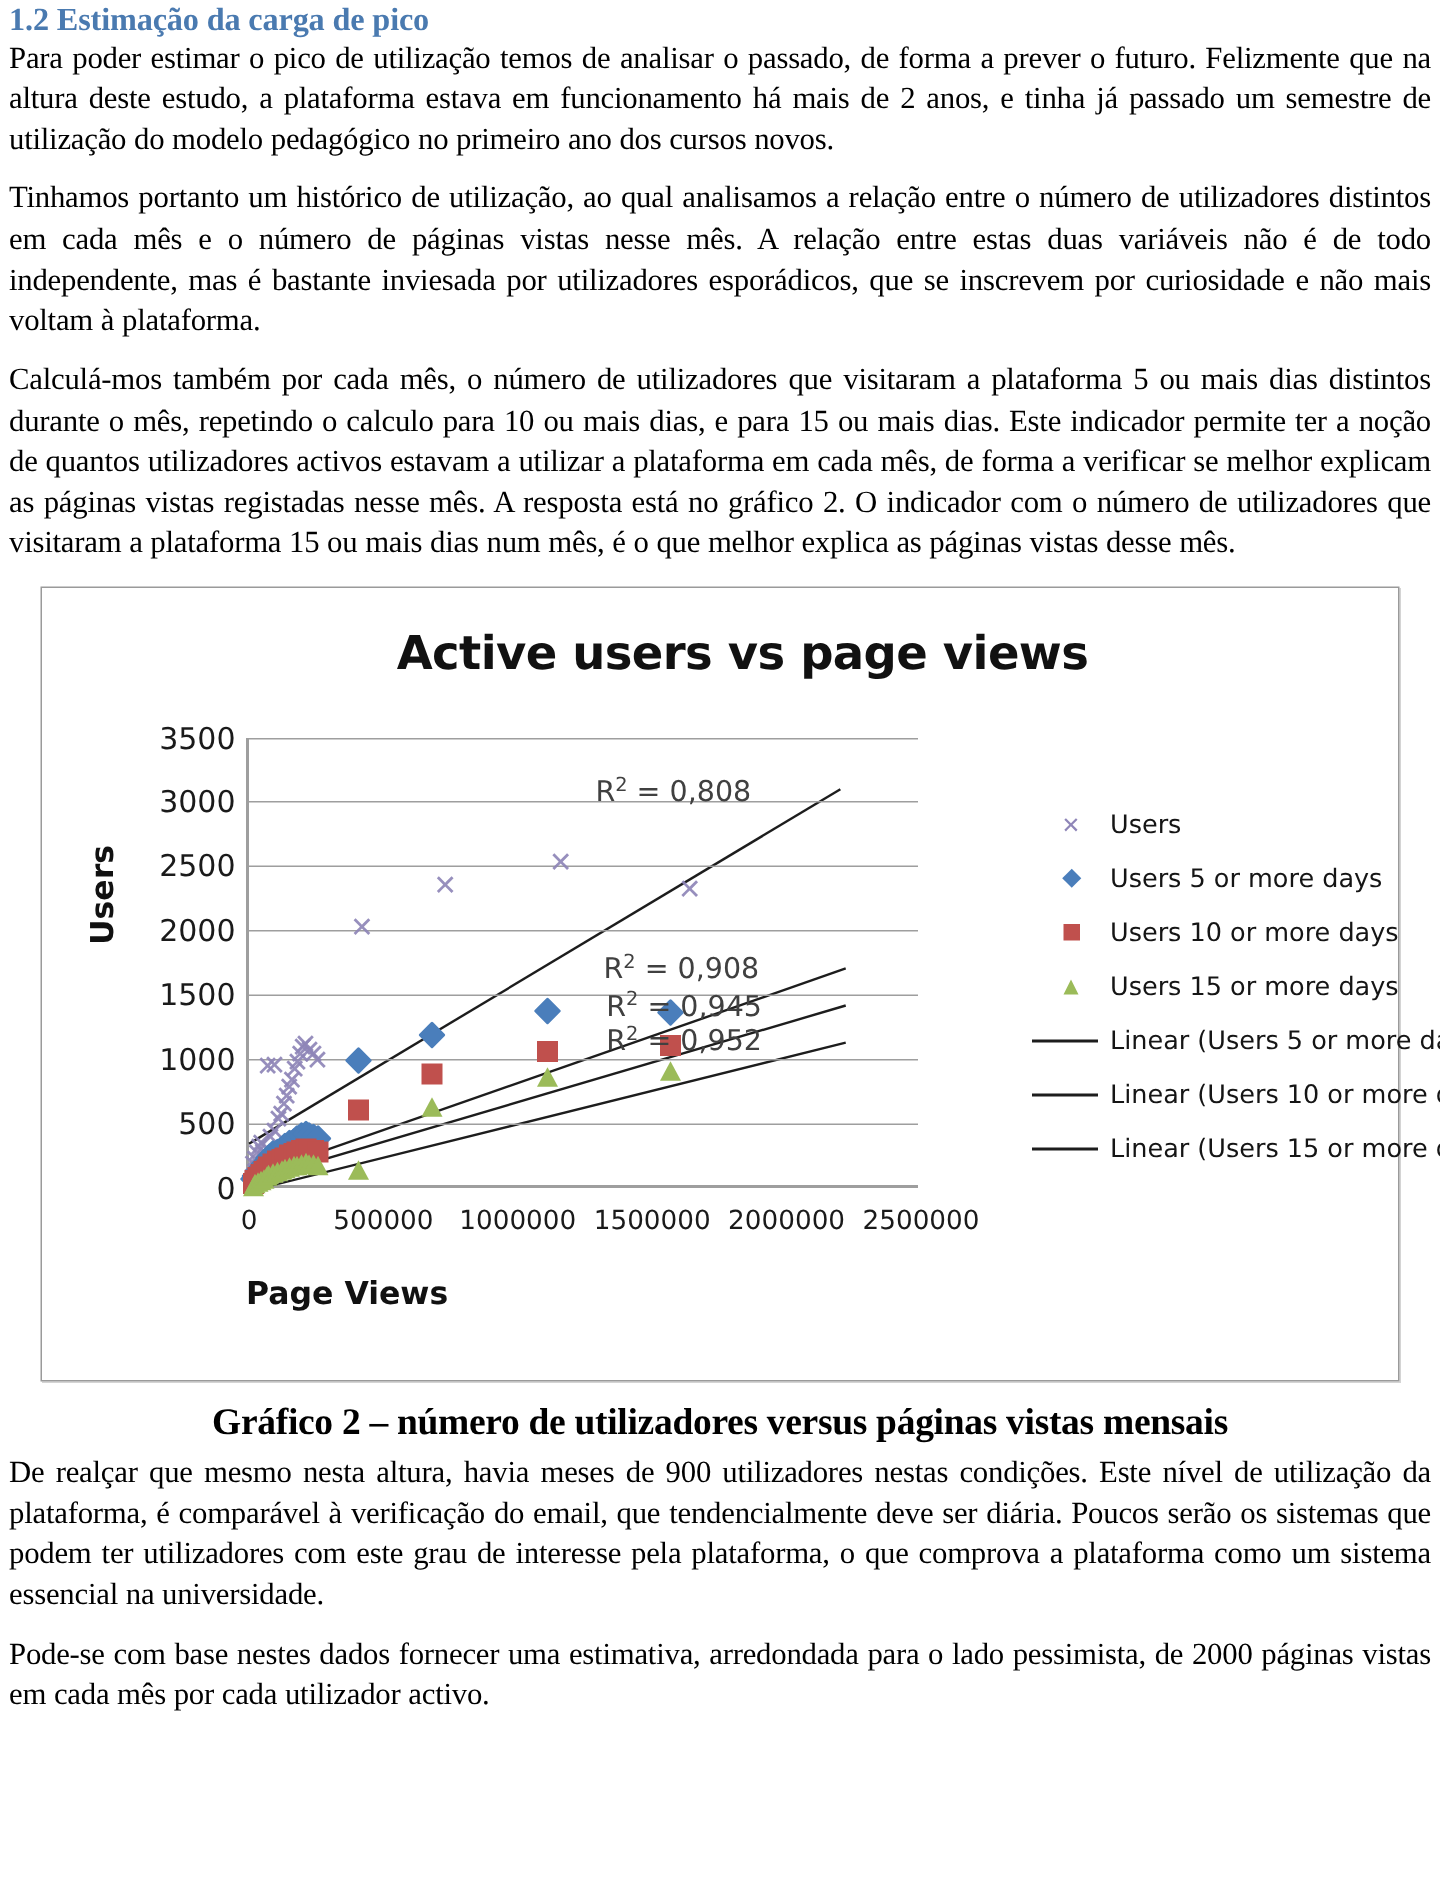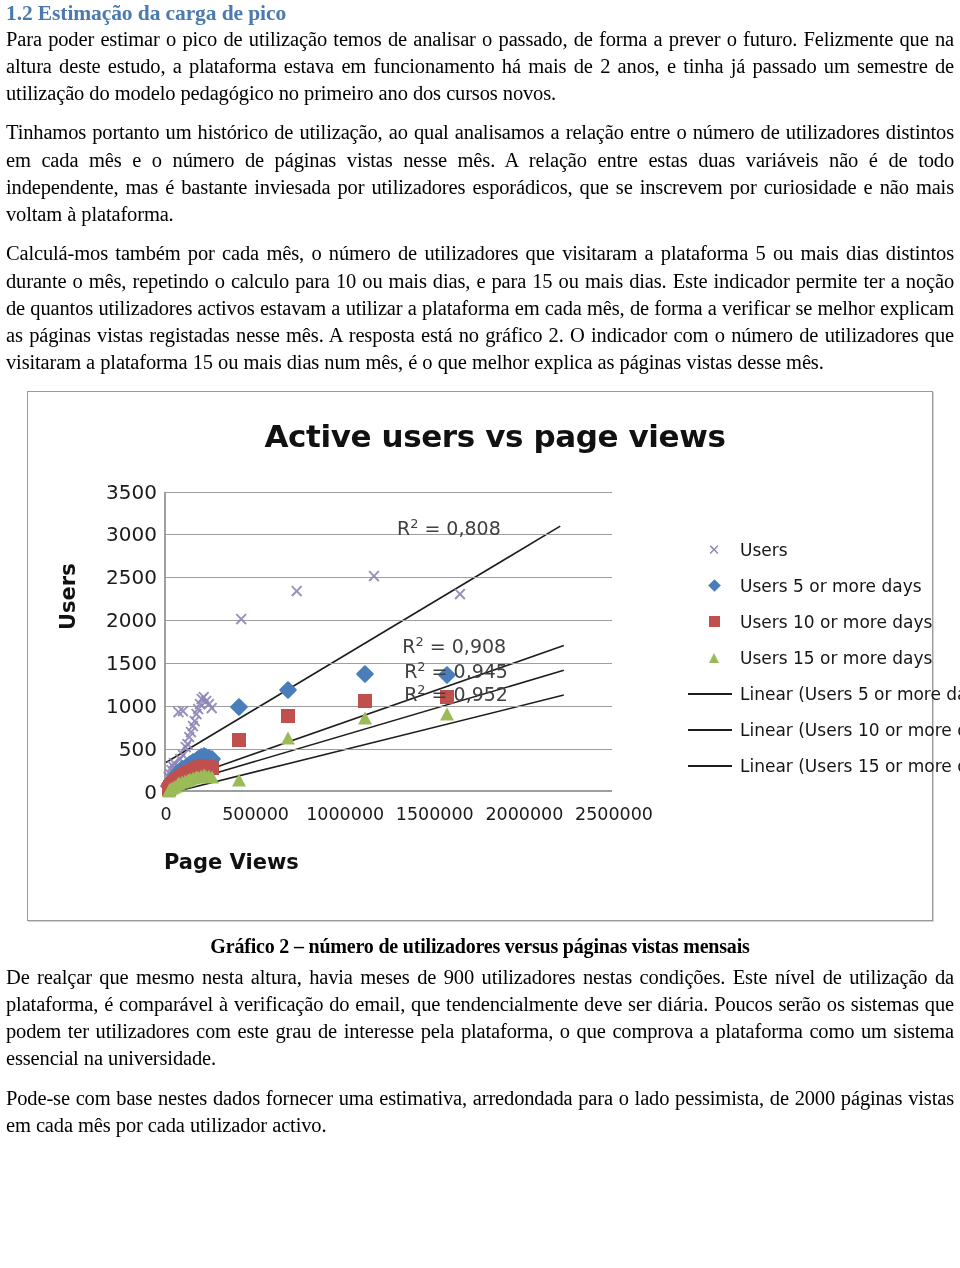--- a/index.html
+++ b/index.html
@@ -187,21 +187,21 @@
   .lk-tri {
     width: 0; height: 0;
     border-left: 5px solid transparent;
     border-right: 5px solid transparent;
     border-bottom: 10px solid #9bbb59;
   }
 
   .chart-caption {
     text-align: center;
     font-weight: bold;
-    font-size: 20px;
+    font-size: 25px;
     margin: 14px 0 6px 0;
     letter-spacing: -0.2px;
   }
   svg.trend-svg { position: absolute; inset: 0; overflow: visible; }
 </style>
 </head>
 <body>
 
 <div class="page">
 

